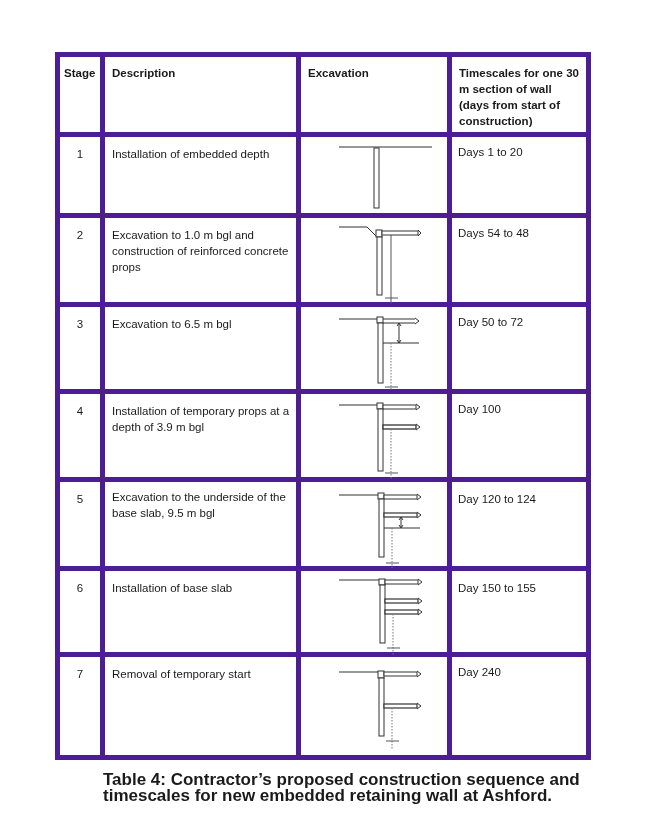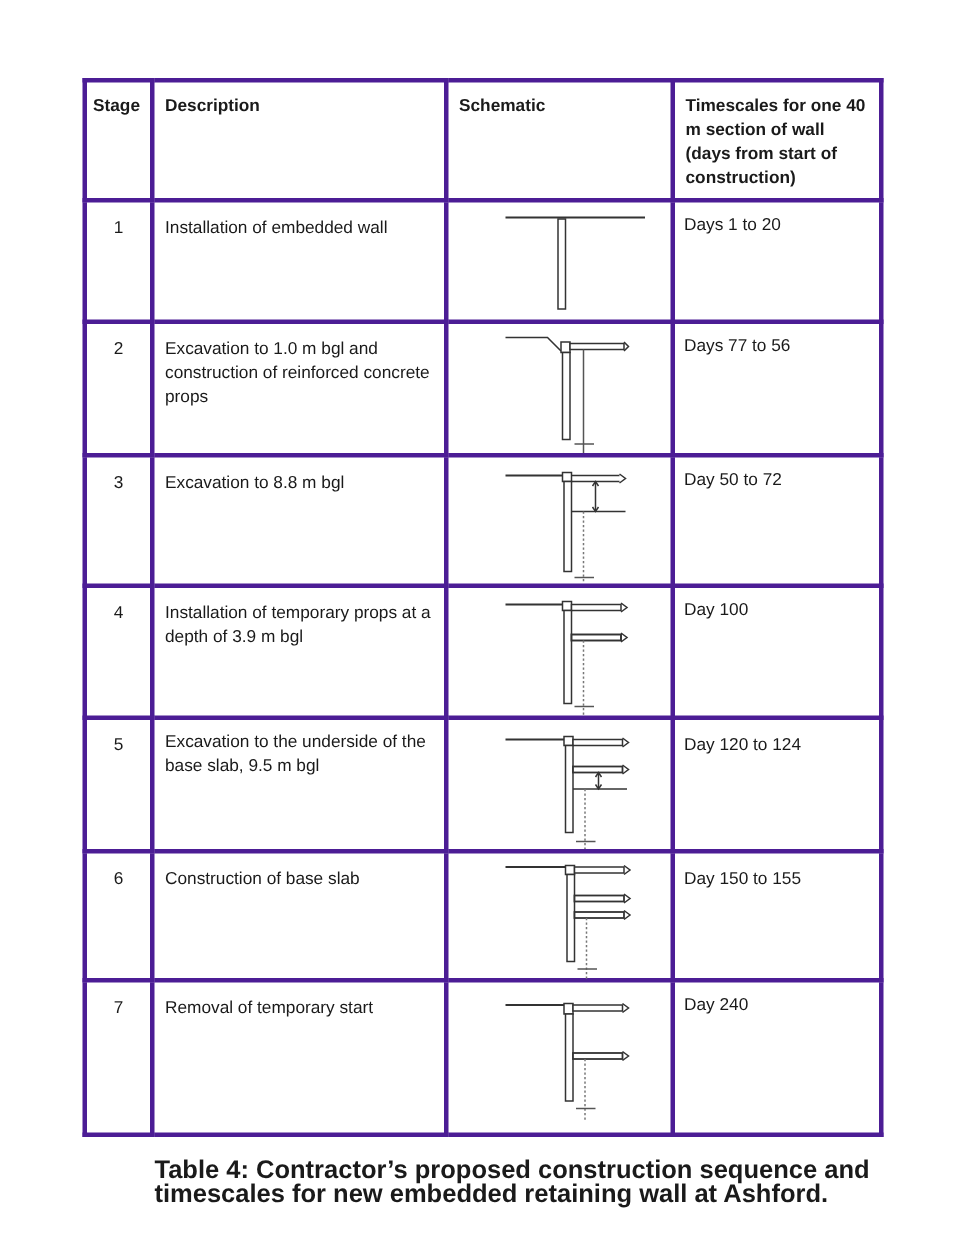--- a/index.html
+++ b/index.html
@@ -1,19 +1,19 @@
 <!DOCTYPE html>
 <html><head>
 <meta charset="utf-8">
 <style>
   html, body { margin:0; padding:0; background:#ffffff; }
   body { width:653px; height:827px; position:relative; overflow:hidden;
          font-family:"Liberation Sans", "DejaVu Sans", sans-serif; color:#1a1a1a; }
   .tbl { position:absolute; left:55px; top:52px; border-collapse:collapse; table-layout:fixed; }
-  .tbl td, .tbl th { border:3px solid #4c1d95; vertical-align:top; padding:0; font-size:11.5px; line-height:16px;margin-top:16px; }
+  .tbl td, .tbl th { border:5px solid #4c1d95; vertical-align:top; padding:0; font-size:11.5px; line-height:16px;margin-top:16px; }
   .tbl th { font-weight:bold; text-align:left; }
   .c-stage { width:45px; }
   .c-desc { width:196px; }
   .c-sch { width:151px; }
   .c-time { width:139px; }
   .stage-h { padding:8px 0 0 4px !important; }
   .desc-h, .sch-h { padding:8px 0 0 7px !important; }
   .time-h { padding:8px 4px 0 7px !important; }
   .stage-num { text-align:center; padding-top:9px !important; }
   .desc { padding:9px 6px 0 7px !important; }
@@ -29,27 +29,27 @@
   <colgroup>
       <col class="c-stage">
       <col class="c-desc">
       <col class="c-sch">
       <col class="c-time">
     </colgroup>
   <tbody>
       <tr style="height:80px">
     <th class="stage-h">Stage</th>
     <th class="desc-h">Description</th>
-    <th class="sch-h">Schematic</th>
-    <th class="time-h">Timescales for one 40 m section of wall (days from start of construction)</th>
+    <th class="sch-h">Excavation</th>
+    <th class="time-h">Timescales for one 30 m section of wall (days from start of construction)</th>
   </tr>
 
   <tr style="height:81px">
     <td class="stage-num">1</td>
-    <td class="desc">Installation of embedded wall</td>
+    <td class="desc">Installation of embedded depth</td>
     <td class="sch">
       <svg width="151" height="81">
         <line x1="38" y1="10" x2="131" y2="10" stroke="#333" stroke-width="1.2"></line>
         <rect x="73" y="11" width="5" height="60" fill="#fff" stroke="#333" stroke-width="1"></rect>
       </svg>
     </td>
     <td class="time">Days 1 to 20</td>
   </tr>
 
   <tr style="height:89px">
@@ -59,26 +59,26 @@
       <svg width="151" height="89">
         <polyline points="38,9 66,9 75,18" fill="none" stroke="#333" stroke-width="1"></polyline>
         <rect x="75" y="12" width="6" height="7" fill="#fff" stroke="#333" stroke-width="1"></rect>
         <rect x="81" y="13" width="36" height="4" fill="#fff" stroke="#333" stroke-width="1"></rect>
         <polyline points="117,12 120,15 117,18" fill="none" stroke="#333" stroke-width="1"></polyline>
         <rect x="76" y="19" width="5" height="58" fill="#fff" stroke="#333" stroke-width="1"></rect>
         <line x1="90" y1="17" x2="90" y2="86" stroke="#555" stroke-width="1"></line>
         <line x1="84" y1="80" x2="97" y2="80" stroke="#555" stroke-width="1"></line>
       </svg>
     </td>
-    <td class="time">Days 77 to 56</td>
+    <td class="time">Days 54 to 48</td>
   </tr>
 
   <tr style="height:87px">
     <td class="stage-num">3</td>
-    <td class="desc">Excavation to 8.8 m bgl</td>
+    <td class="desc">Excavation to 6.5 m bgl</td>
     <td class="sch">
       <svg width="151" height="87">
         <line x1="38" y1="12" x2="76" y2="12" stroke="#333" stroke-width="1.2"></line>
         <rect x="76" y="10" width="6" height="6" fill="#fff" stroke="#333" stroke-width="1"></rect>
         <line x1="82" y1="12" x2="114" y2="12" stroke="#333" stroke-width="1"></line>
         <line x1="82" y1="16" x2="114" y2="16" stroke="#333" stroke-width="1"></line>
         <polyline points="114,11 118,14 114,17" fill="none" stroke="#333" stroke-width="1"></polyline>
         <rect x="77" y="16" width="5" height="60" fill="#fff" stroke="#333" stroke-width="1"></rect>
         <line x1="82" y1="36" x2="118" y2="36" stroke="#333" stroke-width="1"></line>
         <line x1="98" y1="16" x2="98" y2="36" stroke="#333" stroke-width="1"></line>
@@ -128,21 +128,21 @@
         <polyline points="98,43 100,46 102,43" fill="none" stroke="#333" stroke-width="1"></polyline>
         <line x1="91" y1="46" x2="91" y2="86" stroke="#777" stroke-width="1" stroke-dasharray="1.5,1.5"></line>
         <line x1="85" y1="81" x2="98" y2="81" stroke="#555" stroke-width="1"></line>
       </svg>
     </td>
     <td class="time" style="padding-top:9px !important">Day 120 to 124</td>
   </tr>
 
   <tr style="height:86px">
     <td class="stage-num">6</td>
-    <td class="desc">Construction of base slab</td>
+    <td class="desc">Installation of base slab</td>
     <td class="sch">
       <svg width="151" height="86">
         <line x1="38" y1="9" x2="78" y2="9" stroke="#333" stroke-width="1.2"></line>
         <rect x="78" y="8" width="6" height="6" fill="#fff" stroke="#333" stroke-width="1"></rect>
         <rect x="84" y="9" width="33" height="4" fill="#fff" stroke="#333" stroke-width="1"></rect>
         <polyline points="117,8 121,11 117,14" fill="none" stroke="#333" stroke-width="1"></polyline>
         <rect x="79" y="14" width="5" height="58" fill="#fff" stroke="#333" stroke-width="1"></rect>
         <rect x="84" y="28" width="33" height="4" fill="#fff" stroke="#333" stroke-width="1.2"></rect>
         <polyline points="117,27 121,30 117,33" fill="none" stroke="#333" stroke-width="1"></polyline>
         <rect x="84" y="39" width="33" height="4" fill="#fff" stroke="#333" stroke-width="1.2"></rect>

